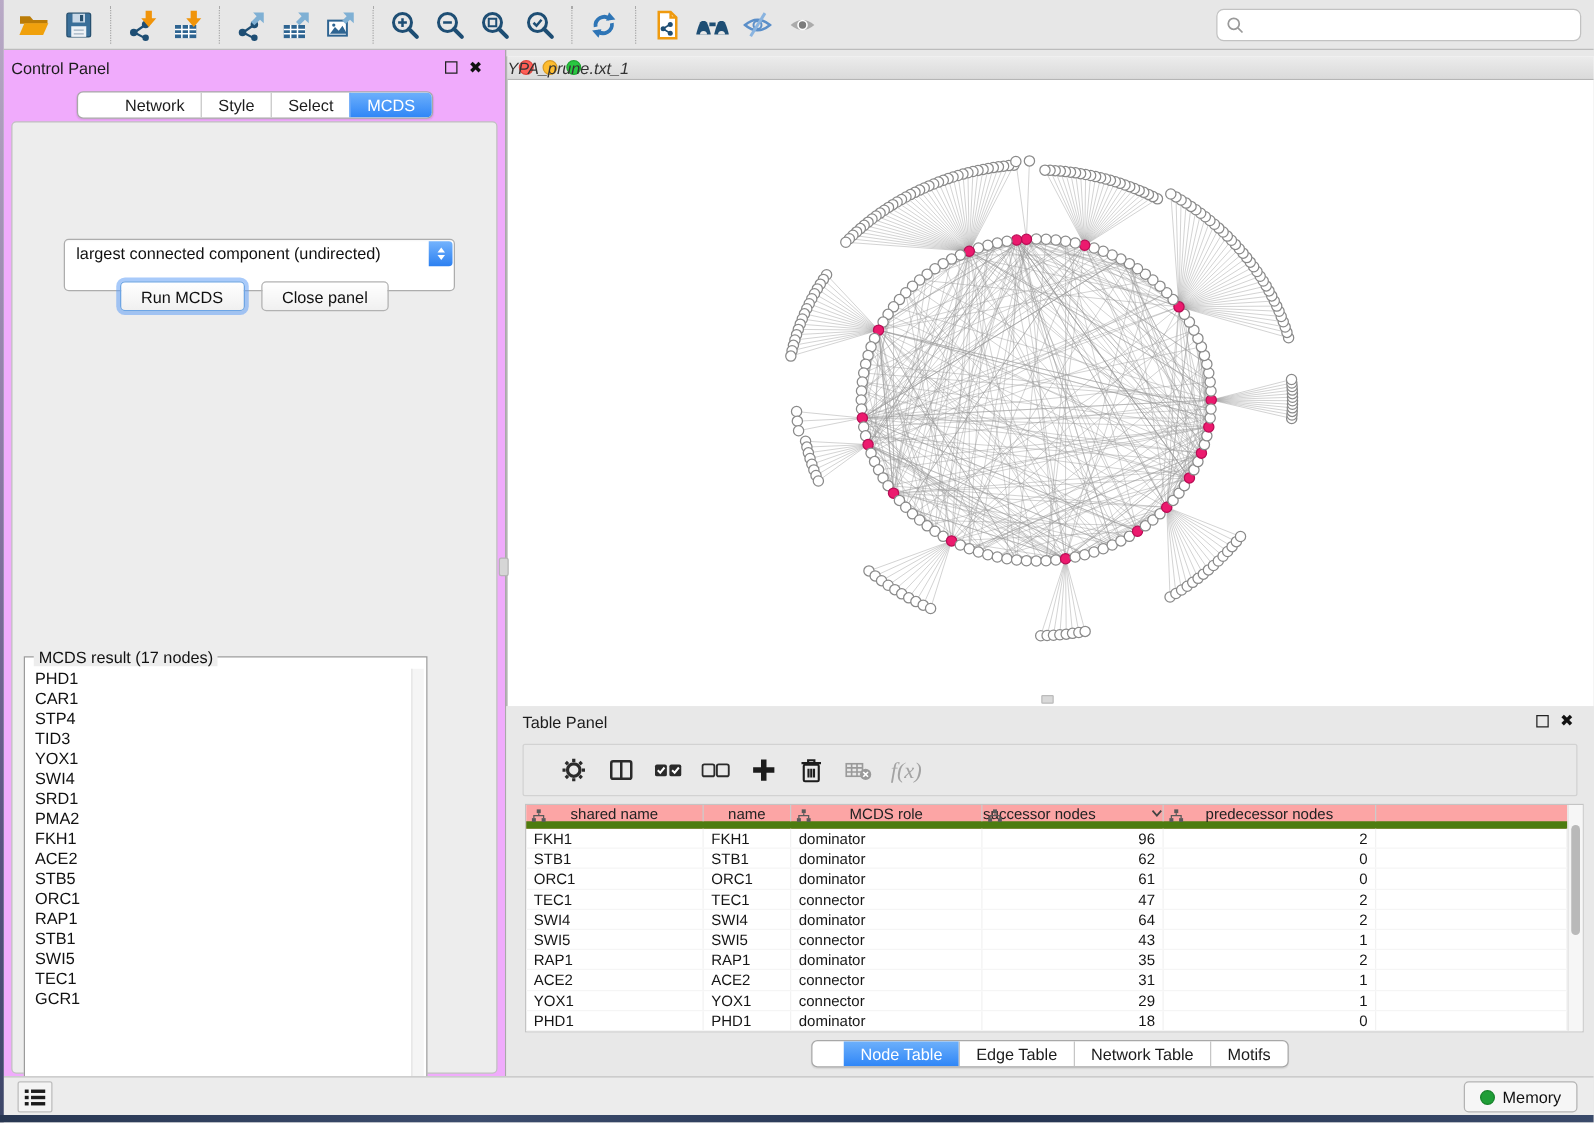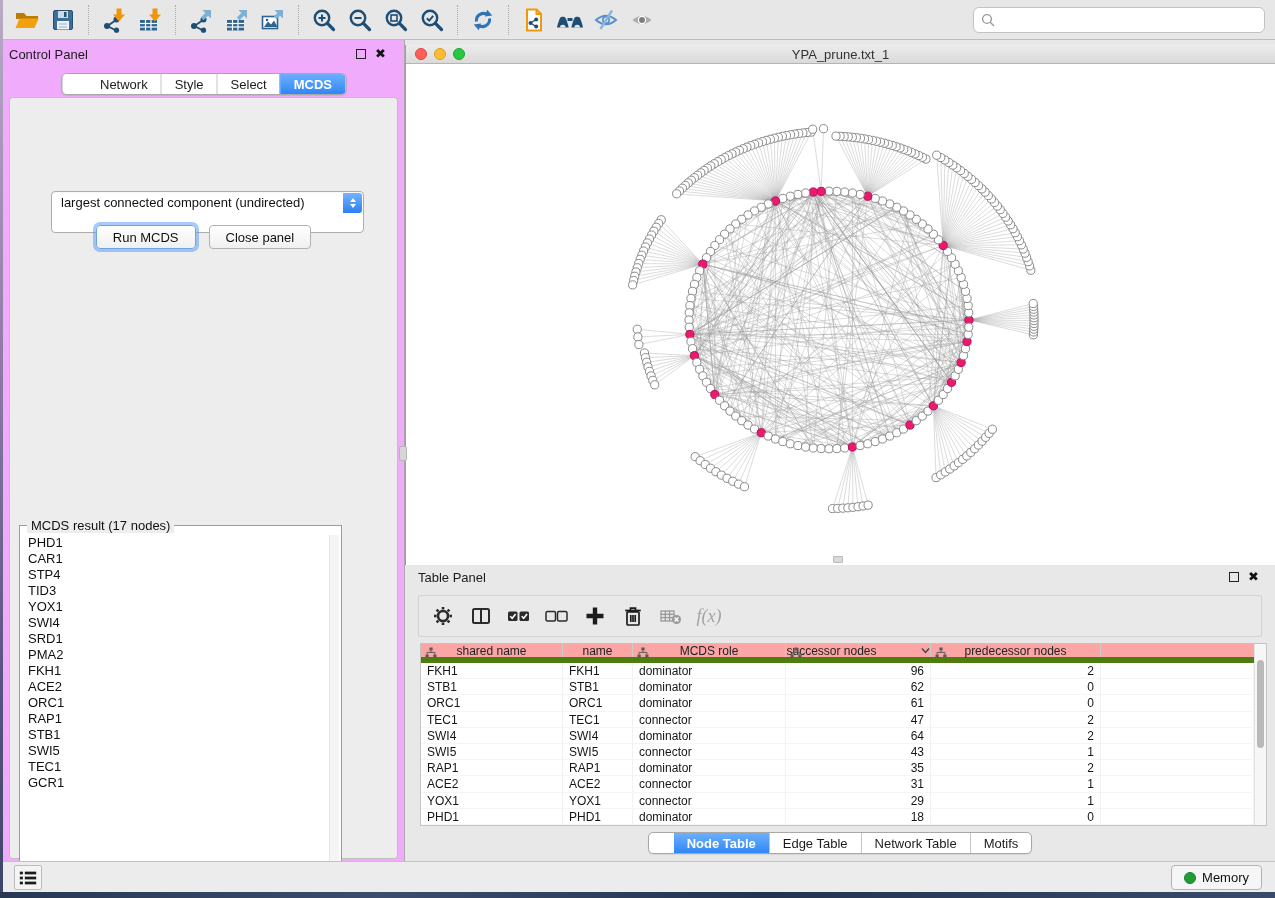--- a/index.html
+++ b/index.html
@@ -27,21 +27,21 @@
   .win-ctl{display:flex;gap:9px;align-items:center;}
   .float-box{width:10px;height:10px;border:1.6px solid #222;}
   .close-x{font-size:13px;font-weight:bold;color:#111;line-height:10px;}
   #cp-body{position:absolute;left:6px;top:57px;width:389px;height:762px;background:#ededed;
     border:1px solid #c0c0c0;border-radius:4px;}
   #cp-tabs{position:absolute;left:50%;transform:translateX(-50%);top:33px;z-index:5;}
   .seg{display:inline-flex;border:1px solid #a8a8a8;border-radius:5px;background:#fff;height:22px;overflow:hidden;
     box-shadow:0 1px 1px rgba(0,0,0,.08);}
   .seg-item{padding:0 13px;font-size:13px;color:#1c1c1c;display:flex;align-items:center;border-left:1px solid #c6c6c6;cursor:default;white-space:nowrap;}
   .seg-item:first-child{border-left:none;margin-left:25px;}
-  .seg-item.active{background:linear-gradient(#6db0fb,#2f86f7);color:#fff;border-left-color:#2f86f7;font-weight:bold;}
+  .seg-item.active{background:linear-gradient(#6db0fb,#2f86f7);color:#fff;border-left-color:#2f86f7;}
   #opt-label{position:absolute;left:0;top:74px;width:100%;text-align:center;font-size:13px;color:#111;}
   #criterion-select{position:absolute;left:41px;top:93px;width:313px;height:42px;border:1px solid #adadad;border-radius:4px;
     background:#fff;font-size:13px;color:#111;line-height:22px;padding-left:9px;box-shadow:inset 0 1px 0 #f8f8f8;}
   #criterion-stepper{position:absolute;right:1px;top:1px;width:19px;height:20px;border-radius:0 3px 3px 0;
     background:linear-gradient(#74b3fd,#2c80f1);display:flex;flex-direction:column;align-items:center;justify-content:center;gap:2px;}
   .tri-up{width:0;height:0;border-left:3.5px solid transparent;border-right:3.5px solid transparent;border-bottom:4.5px solid #fff;}
   .tri-dn{width:0;height:0;border-left:3.5px solid transparent;border-right:3.5px solid transparent;border-top:4.5px solid #fff;}
   #cp-buttons{position:absolute;left:0;top:127px;width:100%;display:flex;justify-content:center;gap:13px;}
   .btn{height:24px;border:1px solid #b2b2b2;border-radius:4px;background:linear-gradient(#ffffff,#f0f0f0);
     font-size:13px;color:#111;padding:0 16px;font-family:inherit;}
@@ -54,29 +54,29 @@
   #cp-splitter{left:399px;top:446px;width:8px;height:15px;background:#d6d6d6;border:1px solid #b5b5b5;border-radius:2px;z-index:60;}
 
   
   #net-window{left:405px;top:45px;width:870px;height:520px;background:#fff;border-left:1px solid #9f9f9f;}
   #net-titlebar{position:absolute;left:0;top:0;width:100%;height:19px;
     background:linear-gradient(#ececec,#dadada);border-bottom:1px solid #b5b5b5;display:flex;align-items:center;}
   .tl{width:12px;height:12px;border-radius:50%;margin-left:7px;flex:0 0 auto;}
   #tl-red{background:#ff5f57;border:.5px solid #e0443e;margin-left:9px;}
   #tl-yellow{background:#febc2e;border:.5px solid #d89c23;}
   #tl-green{background:#28c840;border:.5px solid #1ca62f;}
-  #net-title{position:absolute;left:0;right:0;text-align:center;font-size:13px;color:#333;}
+  #net-title{position:absolute;left:0;right:0;text-align:left;font-size:13px;color:#333;font-style:italic;}
   #net-splitter{left:833px;top:556px;width:10px;height:7px;background:#d9d9d9;border:1px solid #bbb;border-radius:1px;z-index:60;}
 
   
   #table-panel{left:405px;top:565px;width:870px;height:296px;background:#e8e8e8;}
   #tp-title-row{position:absolute;left:0;top:0;width:100%;height:24px;display:flex;align-items:center;padding:0 16px 0 13px;}
   #tp-title{font-size:13px;color:#1c1c1c;flex:1;}
   #tp-toolbar{position:absolute;left:13px;top:30px;right:13px;height:42px;background:#e9e9e9;
-    border:1px solid #d2d2d2;border-radius:2px;display:flex;align-items:center;padding-left:8px;gap:6px;}
+    border:1px solid #d2d2d2;border-radius:2px;display:flex;align-items:center;padding-left:24px;gap:6px;}
   .tpbtn{width:32px;height:32px;display:flex;align-items:center;justify-content:center;}
   #fx-label{font-size:18px;font-style:italic;font-family:"Liberation Serif","DejaVu Serif",serif;color:#a3a3a3;}
   #tbl-wrap{position:absolute;left:15px;top:78px;width:847px;height:183px;background:#fff;border:1px solid #c4c4c4;}
   #tbl{position:absolute;left:0;top:0;right:12px;bottom:0;font-size:12px;color:#161616;}
   #tbl-head{display:flex;height:19px;background:#fca5a5;border-bottom:6px solid #4d7c0f;}
   .th{position:relative;display:flex;align-items:center;justify-content:center;border-right:1px solid #cccccc;
     font-size:12px;color:#222;gap:4px;}
   .th .tree{position:absolute;left:4px;top:3px;}
   .th:last-child{border-right:none;}
   #tbl-body .tr{display:flex;height:16.2px;border-bottom:1px solid #f5f5f5;}
@@ -288,20 +288,21 @@
           <div>PHD1</div>
           <div>CAR1</div>
           <div>STP4</div>
           <div>TID3</div>
           <div>YOX1</div>
           <div>SWI4</div>
           <div>SRD1</div>
           <div>PMA2</div>
           <div>FKH1</div>
           <div>ACE2</div>
+          <div>STB5</div>
           <div>ORC1</div>
           <div>RAP1</div>
           <div>STB1</div>
           <div>SWI5</div>
           <div>TEC1</div>
           <div>GCR1</div>
         </div>
       <div id="mcds-scroll"></div>
     </div>
   </div>

